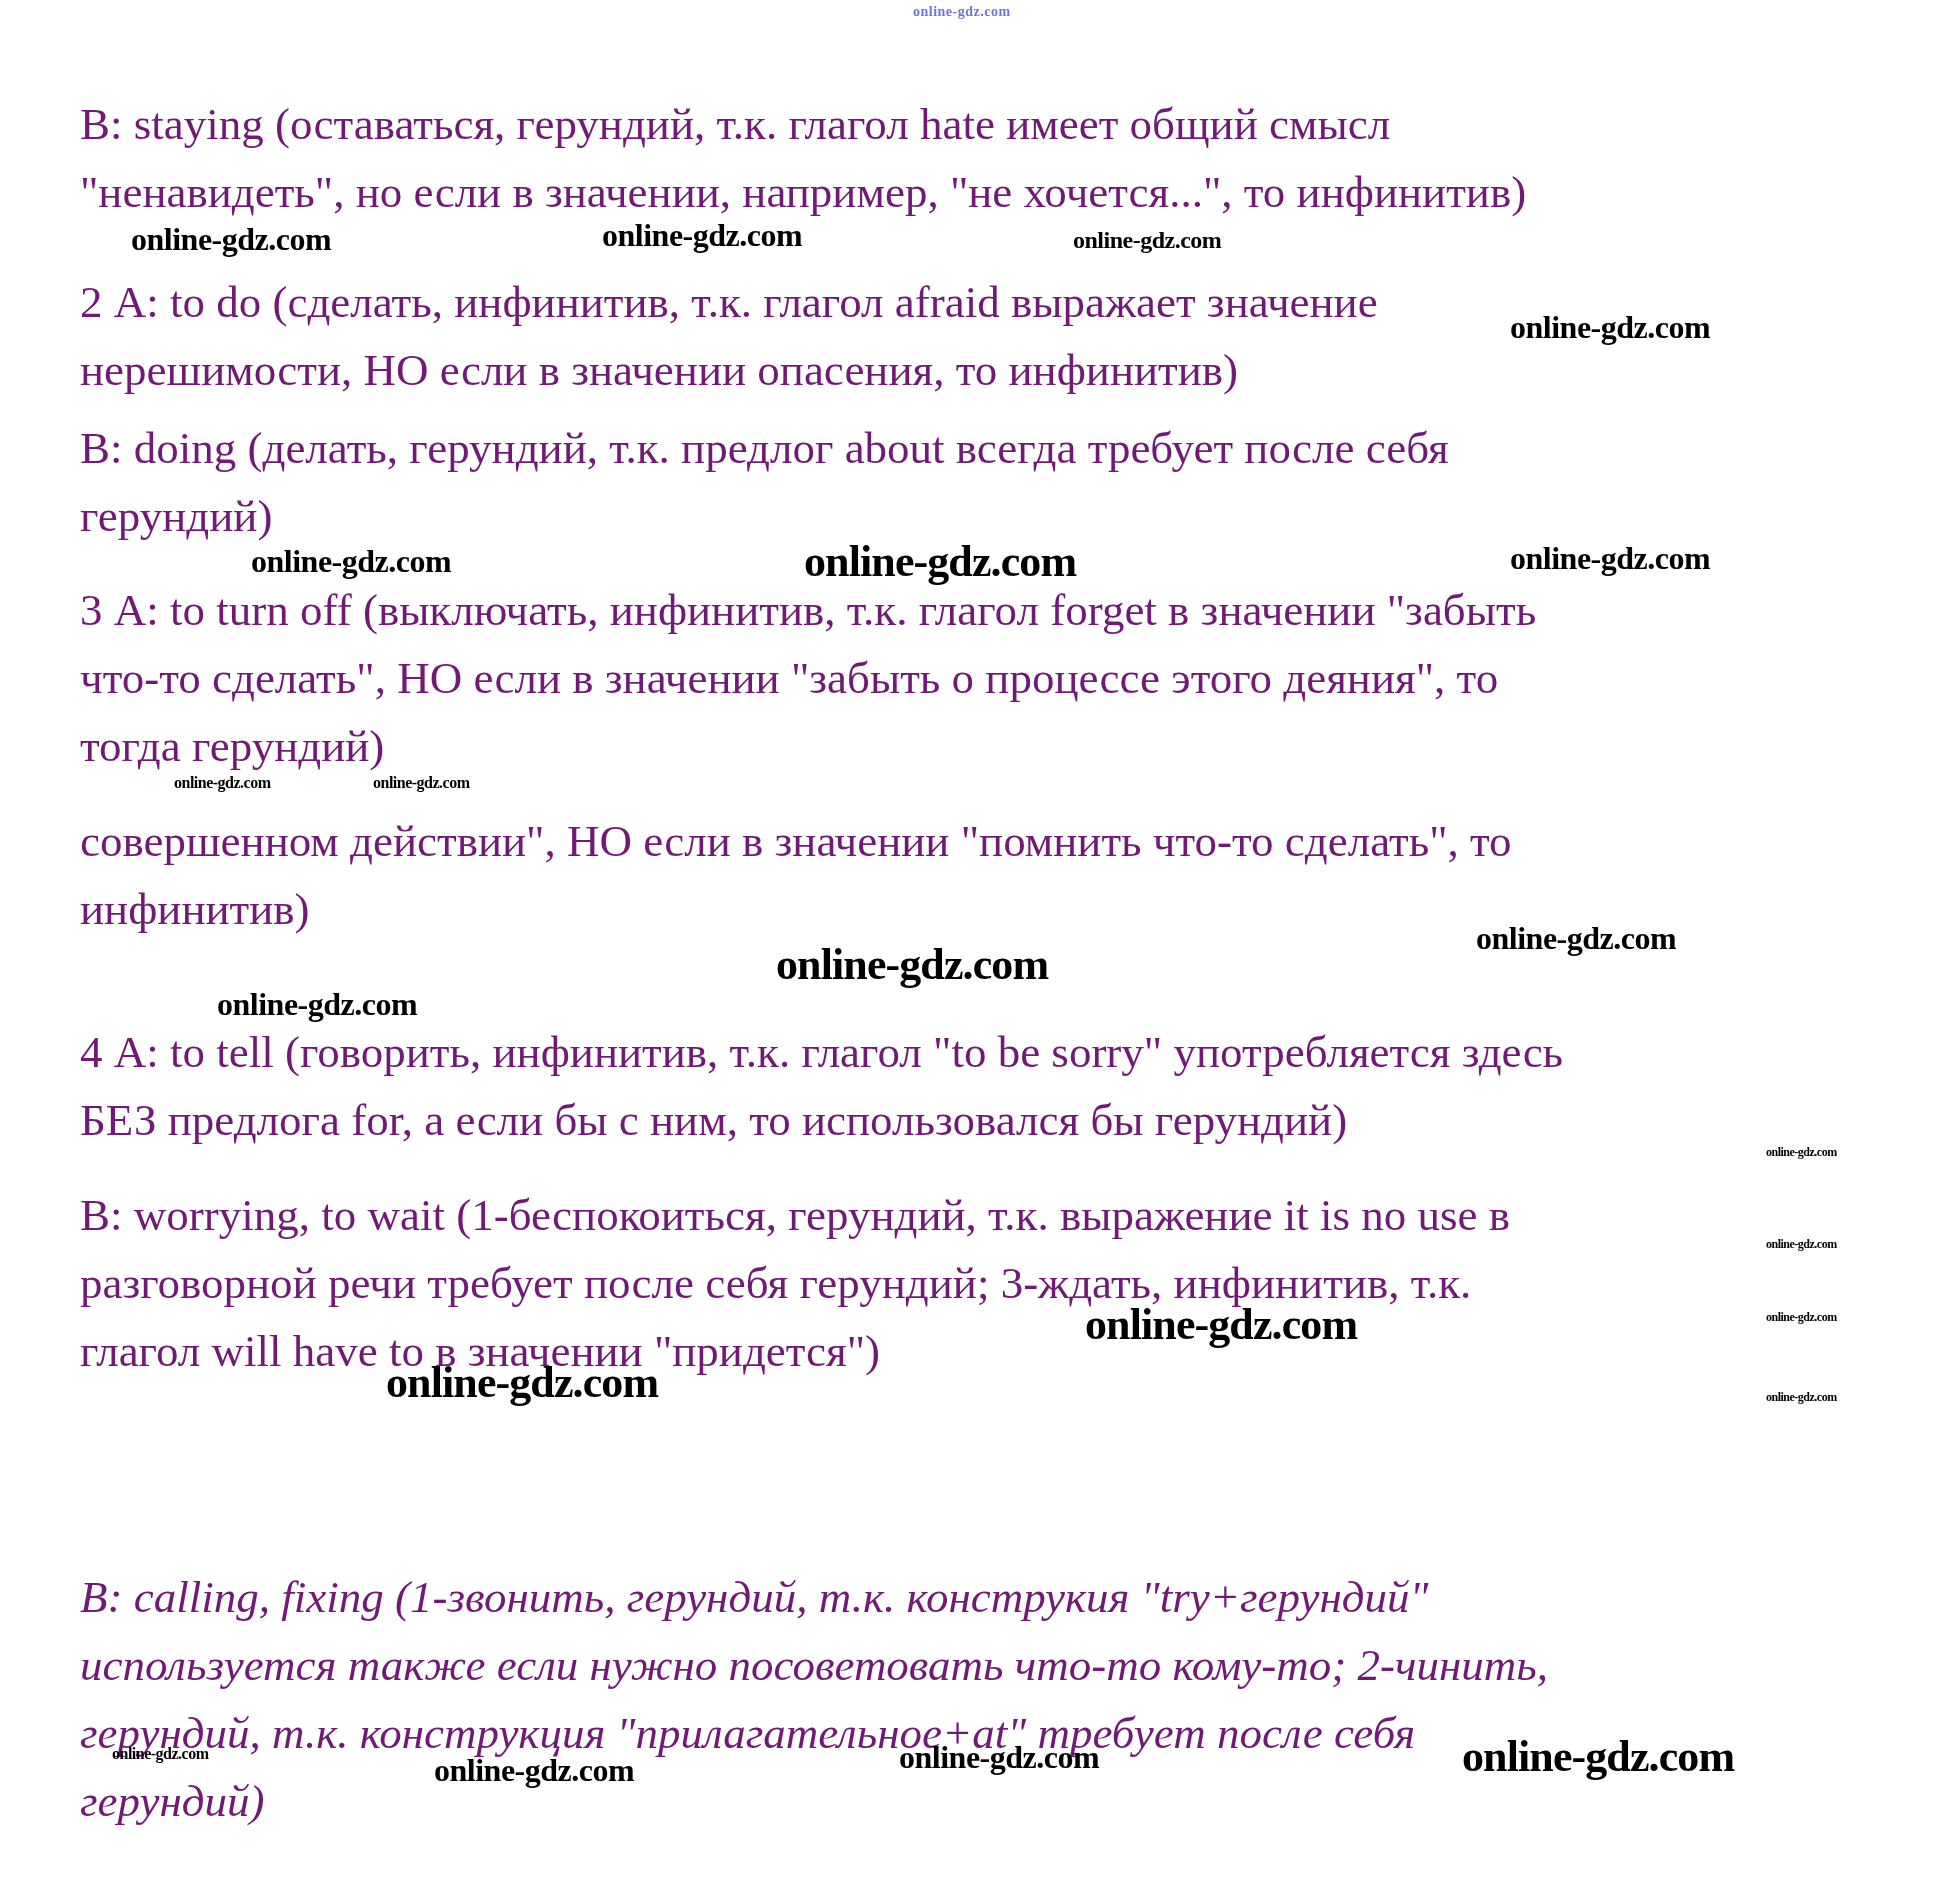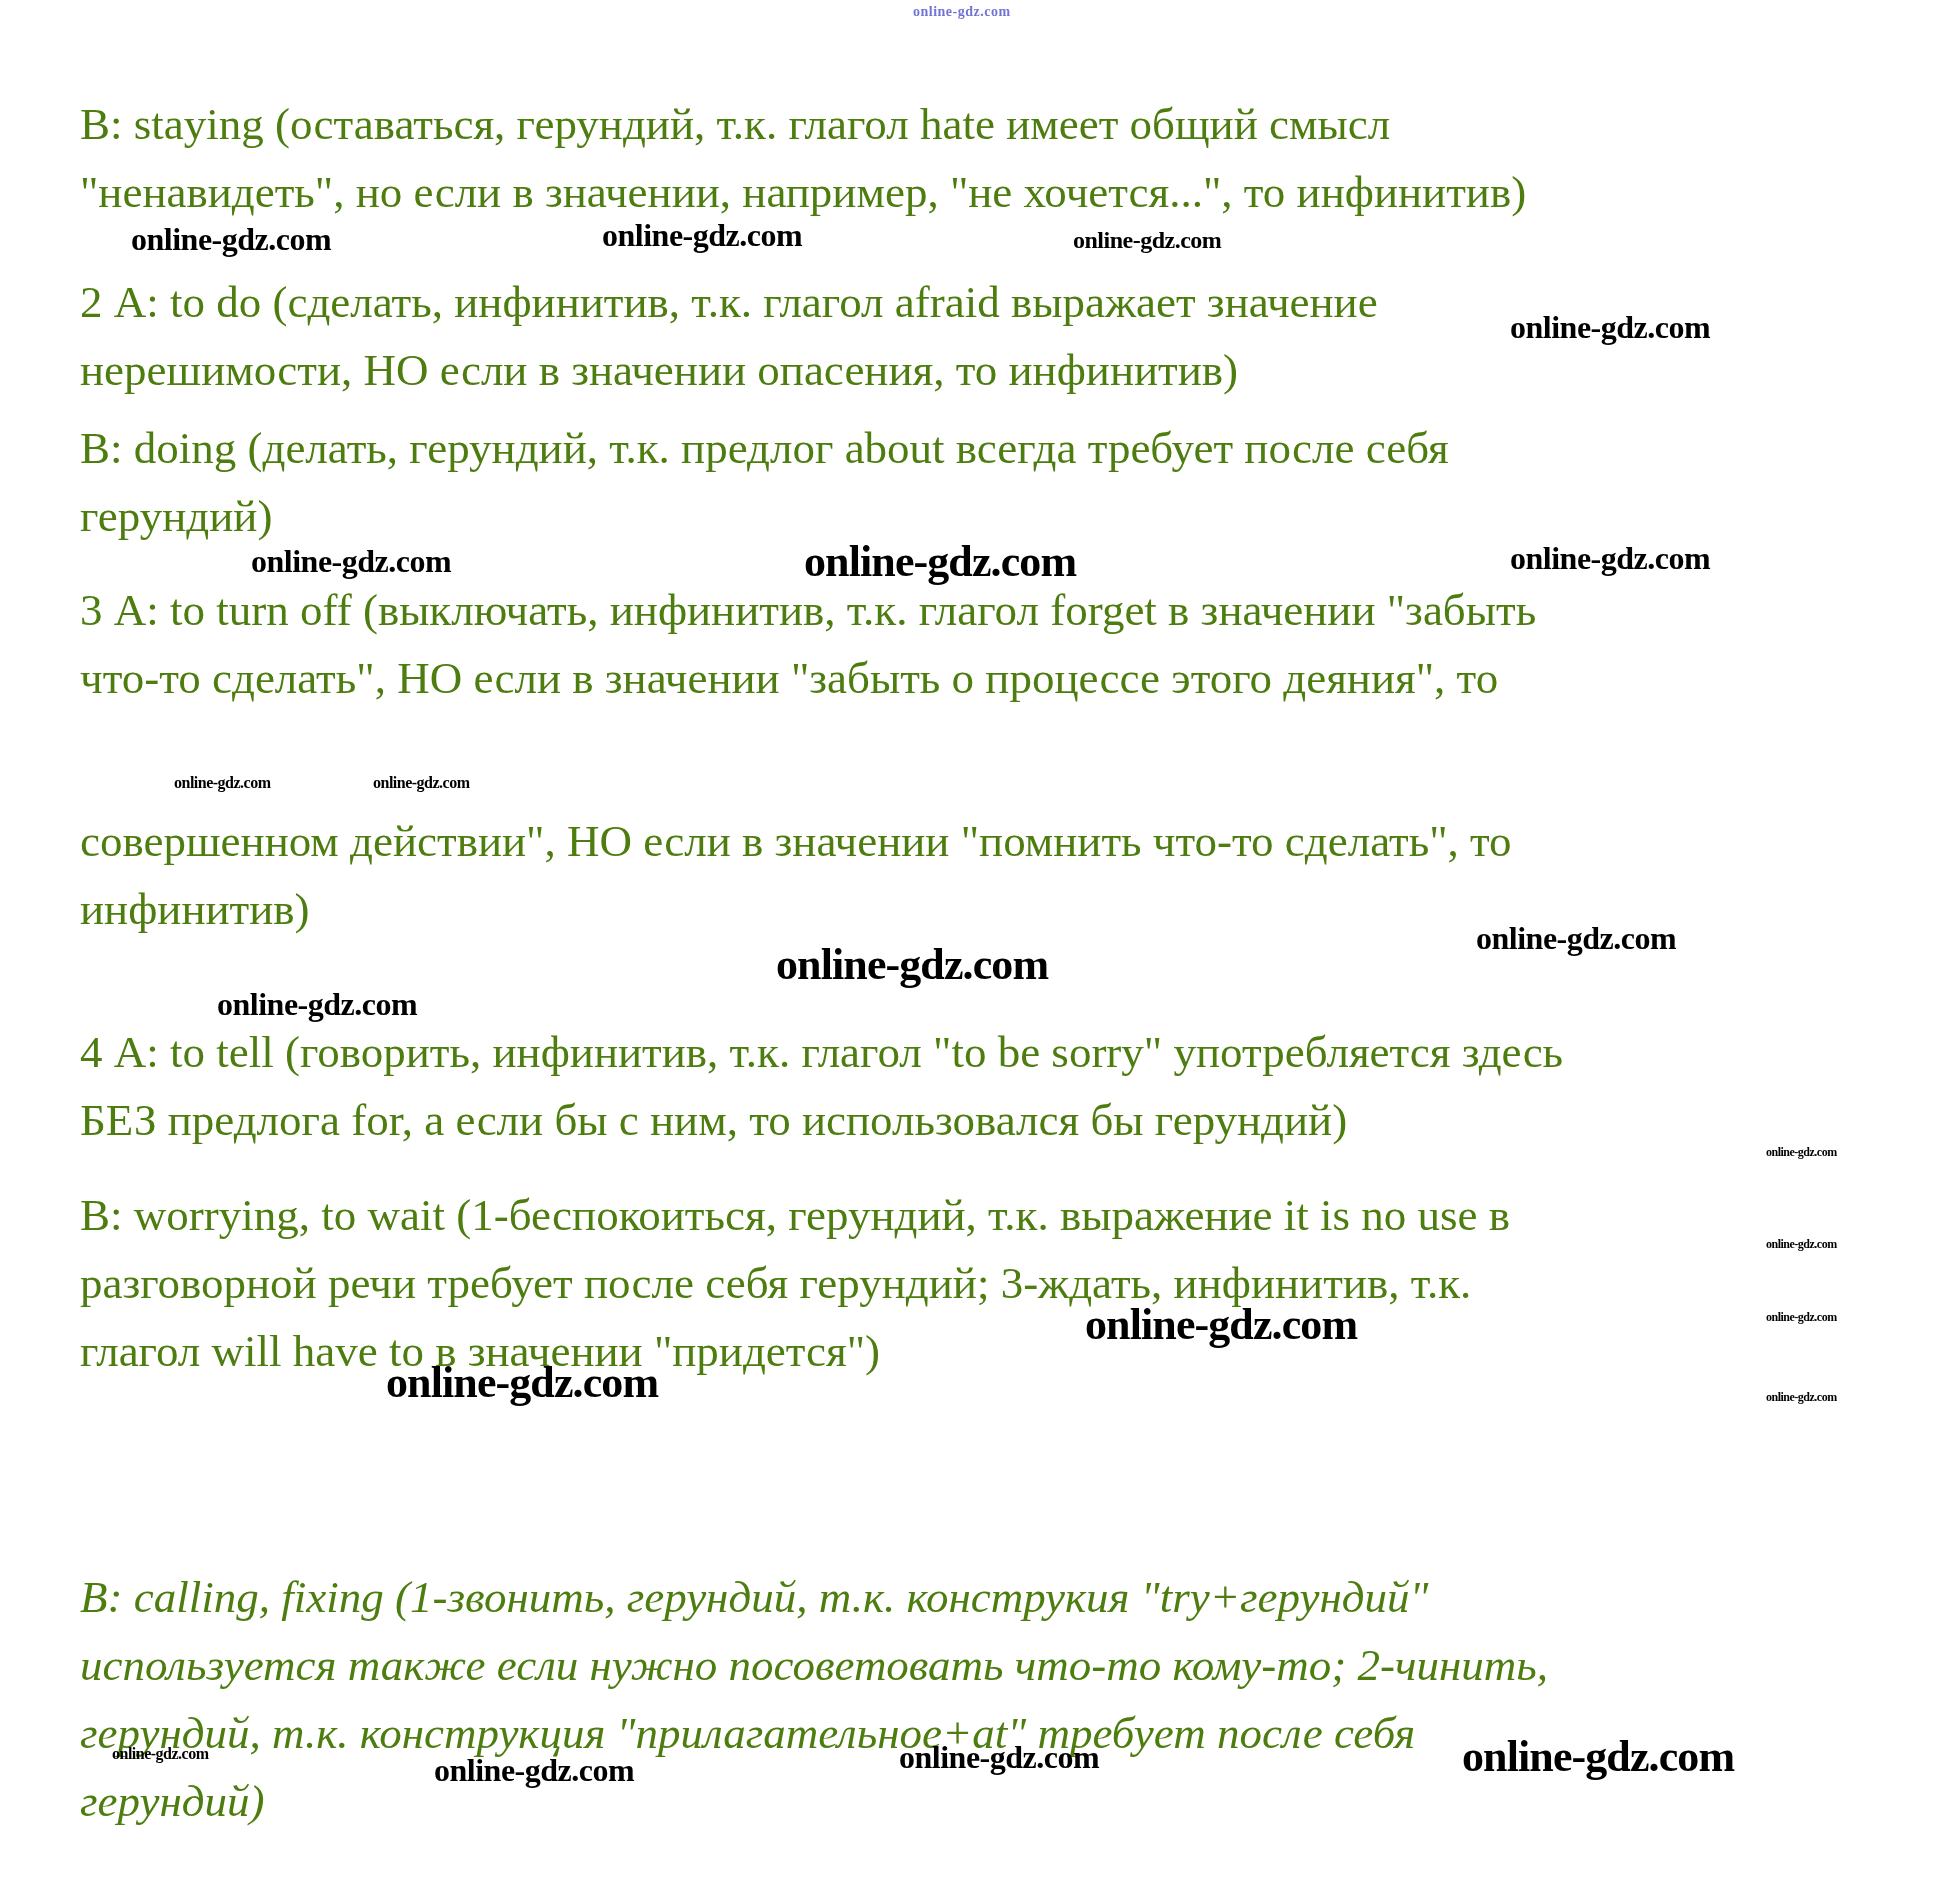--- a/index.html
+++ b/index.html
@@ -10,21 +10,21 @@
     background:#ffffff;
     overflow:hidden;
     font-family:"Liberation Serif", serif;
     color:#000000;
   }
   .para{
     position:absolute;
     left:80px;
     font-size:45px;
     line-height:68px;
-    color:#4d7c0f;
+    color:#701a75;
   }
   .line{
     white-space:nowrap;
     height:68px;
   }
   .wm{
     position:absolute;
     font-family:Liberation Serif, serif;
     font-weight:bold;
     color:#000000;
@@ -71,20 +71,21 @@
     <div class="line">герундий)</div>
   </div>
 
   <span class="wm wm-md" style="left:251px;top:543px;">online-gdz.com</span>
   <span class="wm wm-lg" style="left:804px;top:536px;">online-gdz.com</span>
   <span class="wm wm-md" style="left:1510px;top:540px;">online-gdz.com</span>
 
   <div class="para" style="top:576px;">
     <div class="line">3 А: to turn off (выключать, инфинитив, т.к. глагол forget в значении "забыть</div>
     <div class="line">что-то сделать", НО если в значении "забыть о процессе этого деяния", то</div>
+    <div class="line">тогда герундий)</div>
   </div>
 
   <span class="wm wm-sm" style="left:174px;top:774px;">online-gdz.com</span>
   <span class="wm wm-sm" style="left:373px;top:774px;">online-gdz.com</span>
 
   <div class="para" style="top:807px;">
     <div class="line">совершенном действии", НО если в значении "помнить что-то сделать", то</div>
     <div class="line">инфинитив)</div>
   </div>
   <span class="wm wm-md" style="left:1476px;top:920px;">online-gdz.com</span>

